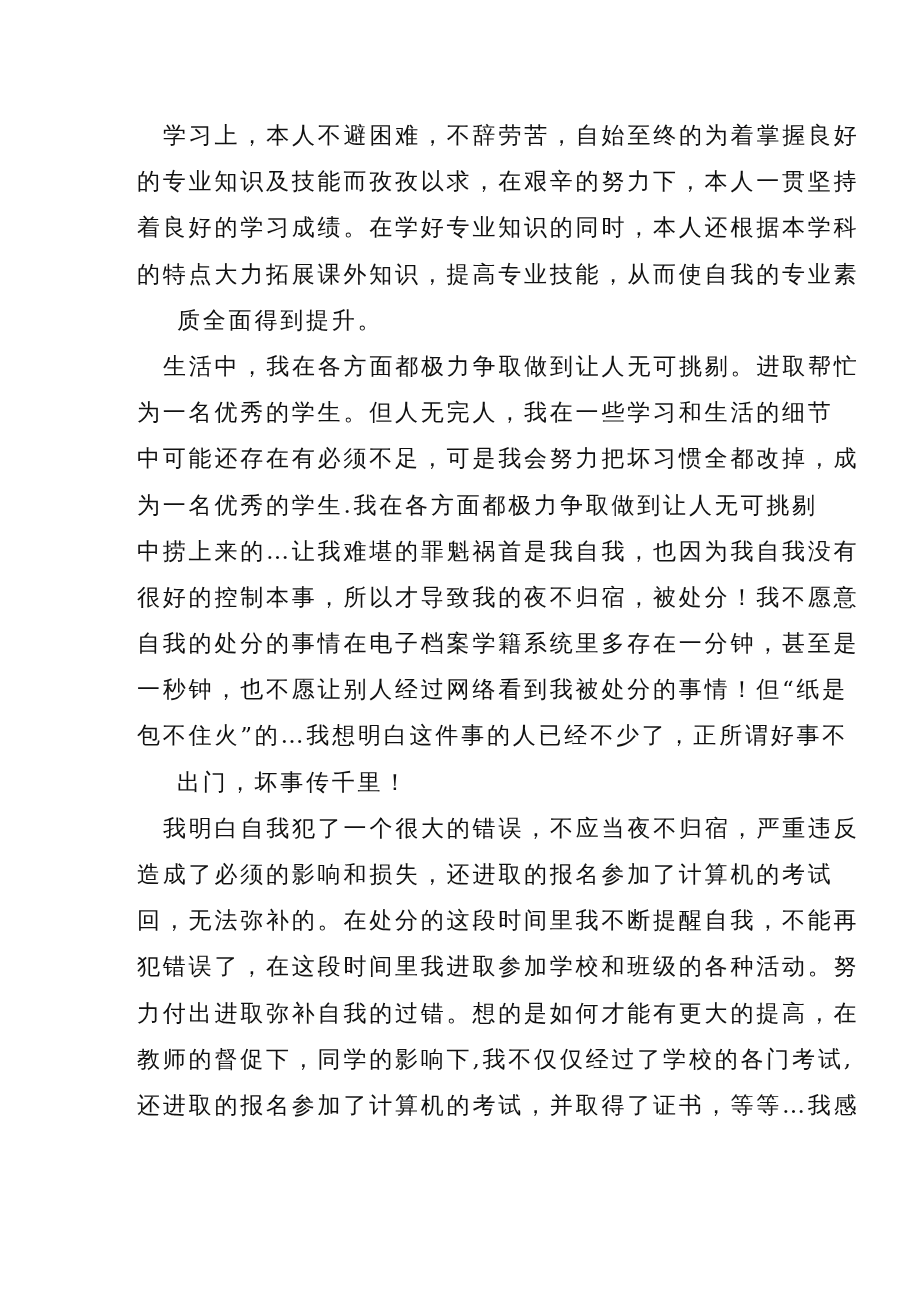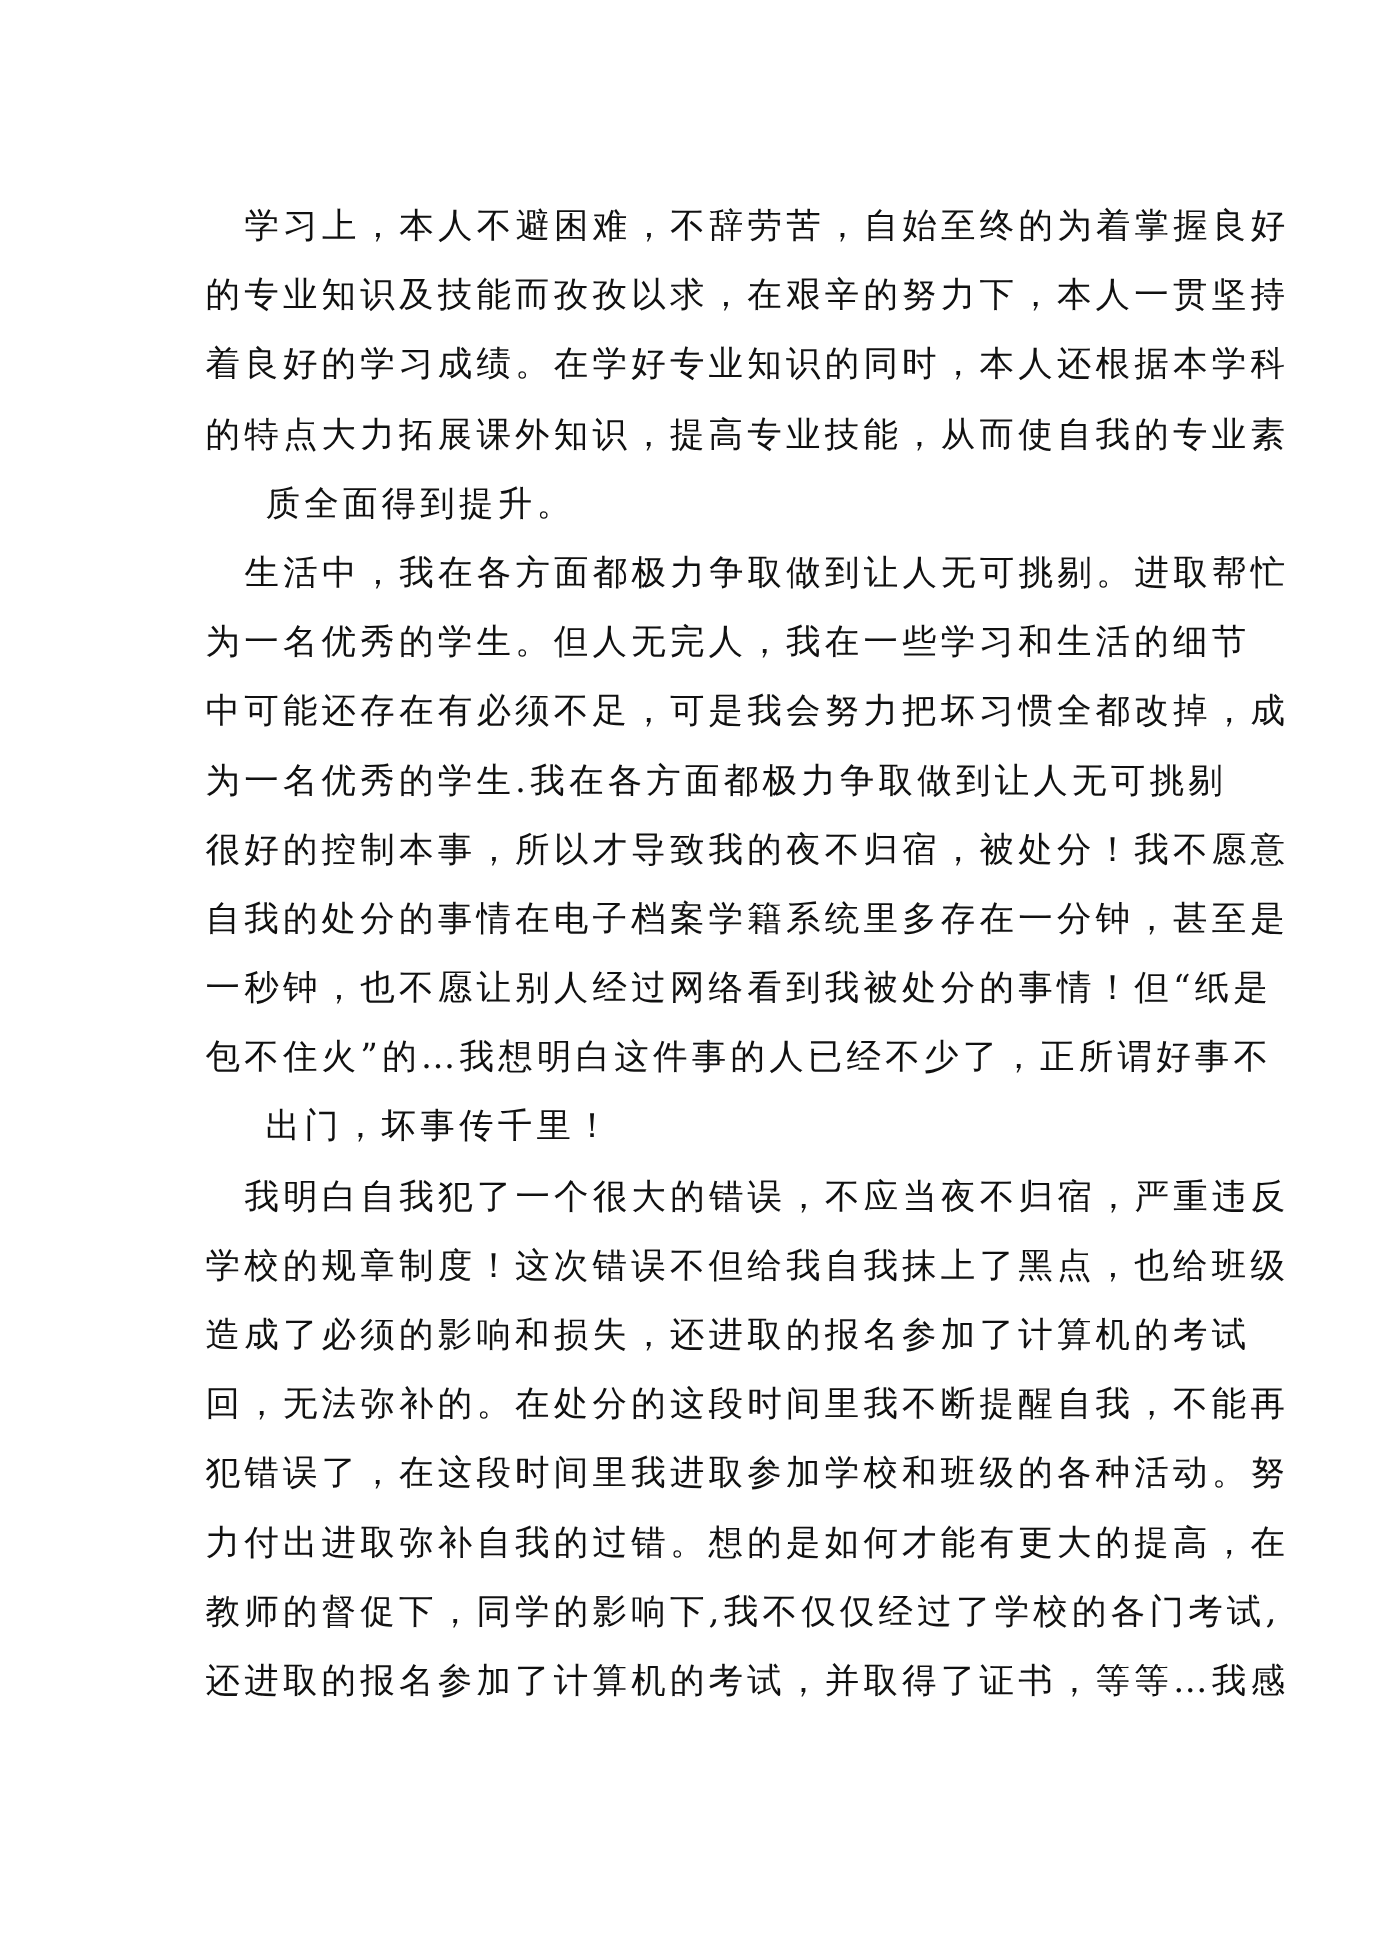--- a/index.html
+++ b/index.html
@@ -11,21 +11,21 @@
       width: 920px;
       height: 1301px;
       position: relative;
       overflow: hidden;
       font-family: "DejaVu Serif", "Liberation Serif", serif;
       color: #111111;
     }
     .page {
       position: absolute;
       left: 137px;
-      top: 128px;
+      top: 112px;
       width: 650px;
     }
     .line {
       height: 46.2px;
       line-height: 46.2px;
       font-size: 23px;
       white-space: nowrap;
       letter-spacing: 2.8px;
       text-align: justify;
       text-align-last: justify;
@@ -52,30 +52,30 @@
     <div class="line">着良好的学习成绩。在学好专业知识的同时，本人还根据本学科</div>
     <div class="line">的特点大力拓展课外知识，提高专业技能，从而使自我的专业素</div>
     <div class="line last">质全面得到提升。</div>
   </div>
 
   <div class="paragraph">
     <div class="line indent">生活中，我在各方面都极力争取做到让人无可挑剔。进取帮忙</div>
     <div class="line">为一名优秀的学生。但人无完人，我在一些学习和生活的细节</div>
     <div class="line">中可能还存在有必须不足，可是我会努力把坏习惯全都改掉，成</div>
     <div class="line">为一名优秀的学生.我在各方面都极力争取做到让人无可挑剔</div>
+    <div class="line">中捞上来的…让我难堪的罪魁祸首是我自我，也因为我自我没有</div>
     <div class="line">很好的控制本事，所以才导致我的夜不归宿，被处分！我不愿意</div>
     <div class="line">自我的处分的事情在电子档案学籍系统里多存在一分钟，甚至是</div>
     <div class="line">一秒钟，也不愿让别人经过网络看到我被处分的事情！但“纸是</div>
     <div class="line">包不住火”的…我想明白这件事的人已经不少了，正所谓好事不</div>
     <div class="line last">出门，坏事传千里！</div>
   </div>
 
   <div class="paragraph">
     <div class="line indent">我明白自我犯了一个很大的错误，不应当夜不归宿，严重违反</div>
-    <div class="line">学校的规章制度！这次错误不但给我自我抹上了黑点，也给班级</div>
     <div class="line">造成了必须的影响和损失，还进取的报名参加了计算机的考试</div>
     <div class="line">回，无法弥补的。在处分的这段时间里我不断提醒自我，不能再</div>
     <div class="line">犯错误了，在这段时间里我进取参加学校和班级的各种活动。努</div>
     <div class="line">力付出进取弥补自我的过错。想的是如何才能有更大的提高，在</div>
     <div class="line">教师的督促下，同学的影响下,我不仅仅经过了学校的各门考试,</div>
     <div class="line">还进取的报名参加了计算机的考试，并取得了证书，等等…我感</div>
   </div>
 
 </div>
 

